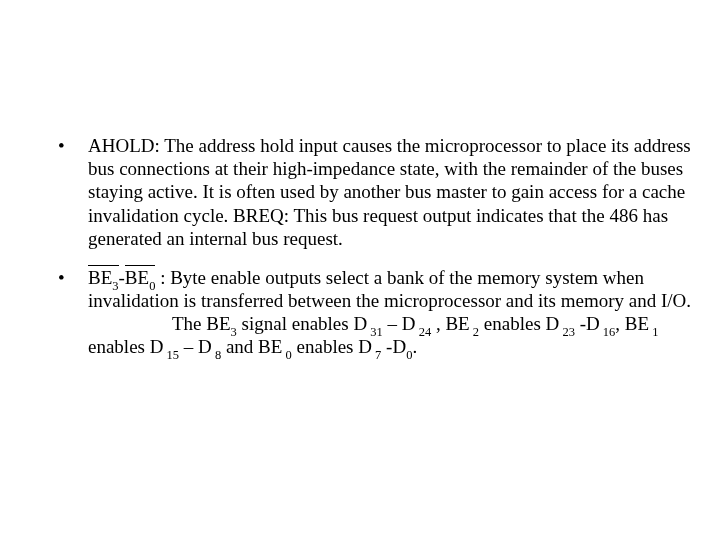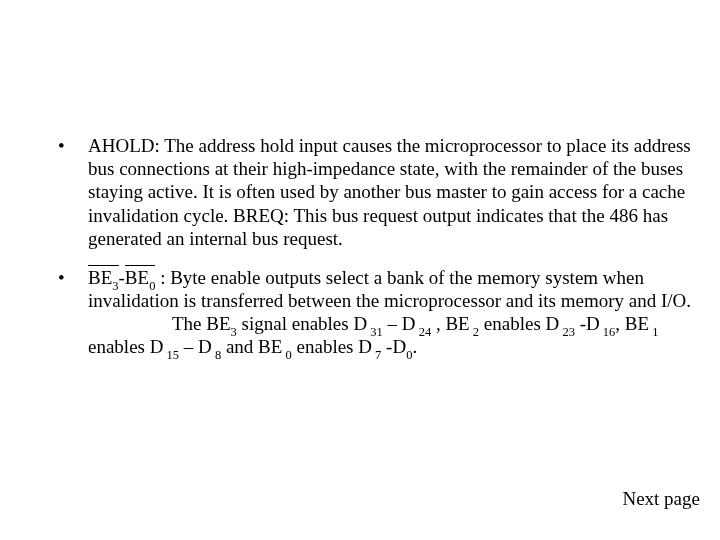--- a/index.html
+++ b/index.html
@@ -87,16 +87,13 @@
     </li>
 
     <li>
       <span> </span><span class="overbar"><span>BE</span><span class="sub">3</span></span><span>-</span><span class="overbar"><span>BE</span><span class="sub">0</span></span><span> : Byte enable outputs select a bank of the memory system when invalidation is transferred between the microprocessor and its memory  and I/O.</span>
       <br>
       <span class="be-indent"></span><span>The BE</span><span class="sub">3</span><span> signal enables D</span><span class="sub"> 31</span><span> – D</span><span class="sub"> 24</span><span> , BE</span><span class="sub"> 2</span><span> enables D</span><span class="sub"> 23</span><span> -D</span><span class="sub"> 16</span><span>, BE</span><span class="sub"> 1</span><span>  enables D</span><span class="sub"> 15</span><span> – D</span><span class="sub"> 8</span><span> and BE</span><span class="sub"> 0</span><span> enables D</span><span class="sub"> 7</span><span> -D</span><span class="sub">0</span><span>.</span>
     </li>
 
   </ul>
 
-  <div class="next">
-    <span>Next page</span>
-  </div>
 </div>
 
 </body></html>

